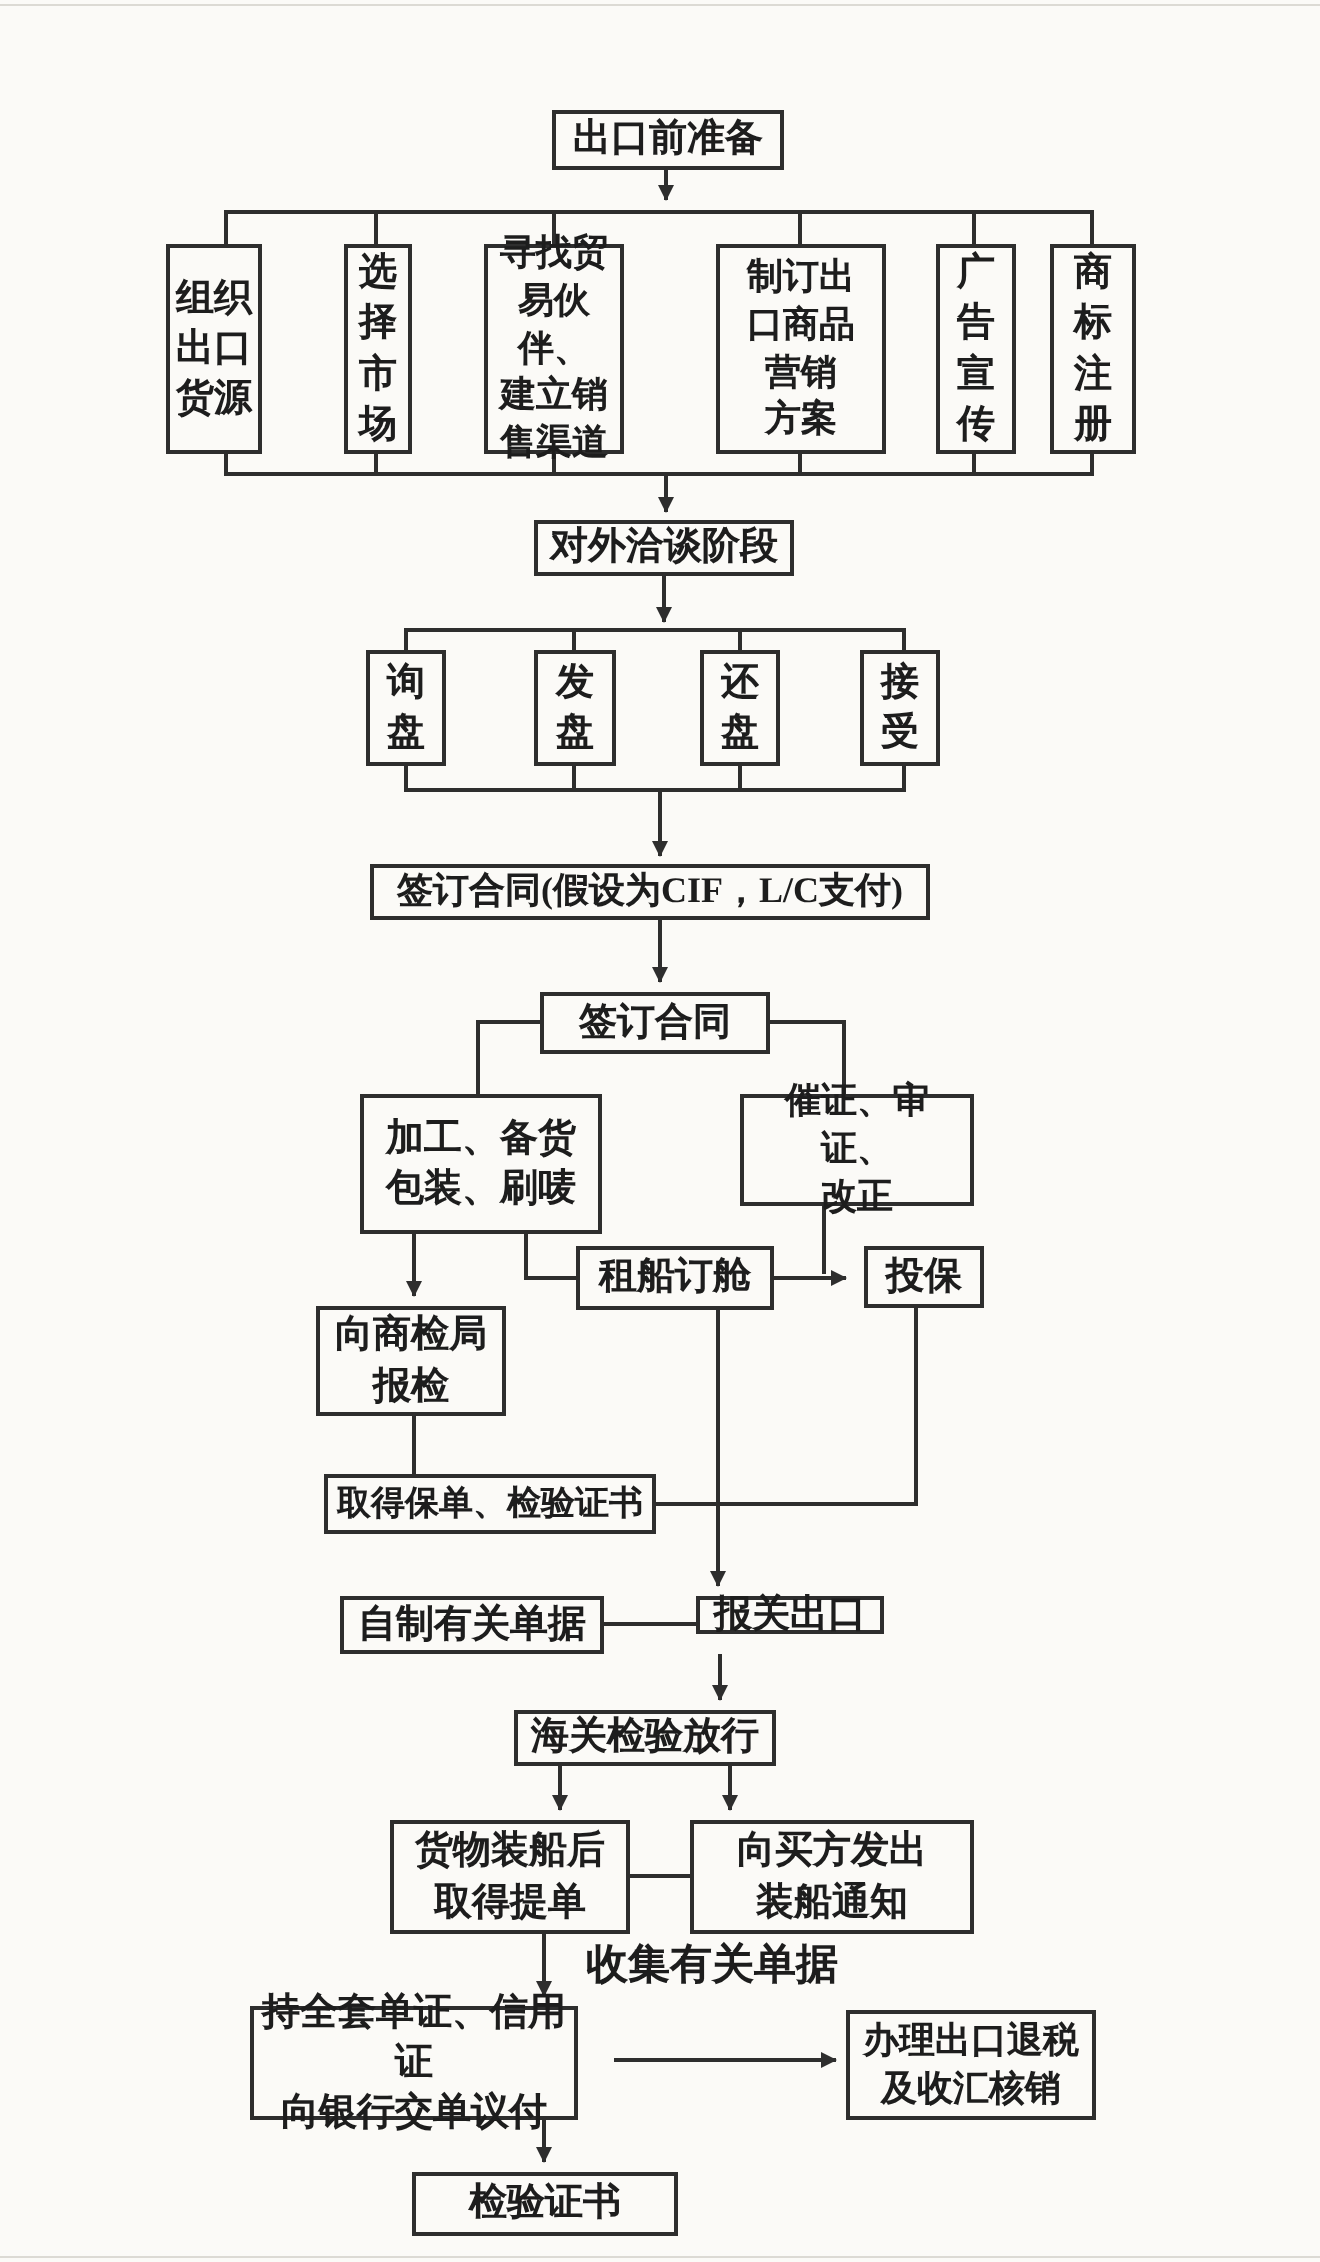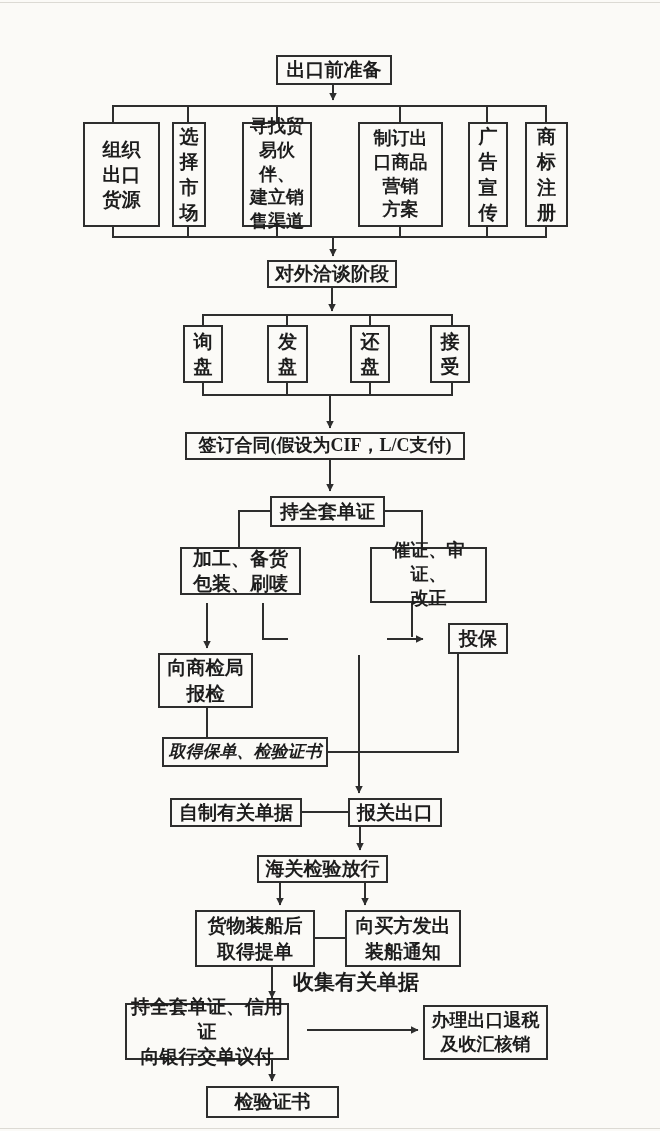--- a/index.html
+++ b/index.html
@@ -13,21 +13,21 @@
   svg.wires{position:absolute;left:0;top:0;width:660px;height:1131px;}
   .node{
     position:absolute;box-sizing:border-box;
     border:2px solid #2e2e2e;background:#fbfaf7;
     display:flex;align-items:center;justify-content:center;
     text-align:center;font-weight:700;font-size:19px;line-height:1.32;
     white-space:pre-line;letter-spacing:0px;color:#1d1d1d;
     padding:4px 3px;
   }
   .fs18{font-size:18px;}
-  .fs17{font-size:17px;font-style:italic;}
+  .fs17{font-size:17px;}
   .plain{
     position:absolute;border:none;background:transparent;
     font-weight:700;font-size:21px;color:#1d1d1d;
     display:flex;align-items:center;justify-content:flex-start;
     white-space:nowrap;
   }
 </style>
 </head>
 <body>
 
@@ -91,21 +91,21 @@
       <path d="M272,967 L272,998" marker-end="url(#arr)"></path>
 
       <path d="M307,1030 L418,1030" marker-end="url(#arr)"></path>
 
       <path d="M272,1060 L272,1081" marker-end="url(#arr)"></path>
     </g>
   </svg>
 
   <div class="node" style="left:276px;top:55px;width:116px;height:30px">出口前准备</div>
 
-  <div class="node" style="left:83px;top:122px;width:77px;height:105px">组织
+  <div class="node" style="left:83px;top:122px;width:48px;height:105px">组织
 出口
 货源</div>
   <div class="node" style="left:172px;top:122px;width:34px;height:105px">选
 择
 市
 场</div>
   <div class="node fs18" style="left:242px;top:122px;width:70px;height:105px">寻找贸
 易伙伴、
 建立销
 售渠道</div>
@@ -128,42 +128,43 @@
 盘</div>
   <div class="node" style="left:267px;top:325px;width:41px;height:58px">发
 盘</div>
   <div class="node" style="left:350px;top:325px;width:40px;height:58px">还
 盘</div>
   <div class="node" style="left:430px;top:325px;width:40px;height:58px">接
 受</div>
 
   <div class="node fs18" style="left:185px;top:432px;width:280px;height:28px;white-space:nowrap">签订合同(假设为CIF，L/C支付)</div>
 
-  <div class="node" style="left:270px;top:496px;width:115px;height:31px">持全套单证</div>
+  <div class="node" style="left:270px;top:496px;width:115px;height:31px">签订合同</div>
 
-  <div class="node" style="left:180px;top:547px;width:121px;height:48px">加工、备货
+  <div class="node" style="left:180px;top:547px;width:121px;height:70px">加工、备货
 包装、刷唛</div>
   <div class="node fs18" style="left:370px;top:547px;width:117px;height:56px;padding:2px 12px">催证、审证、
 改正</div>
 
-  <div class="node" style="left:448px;top:623px;width:60px;height:31px">投保</div>
+  <div class="node" style="left:288px;top:623px;width:99px;height:32px">租船订舱</div>
+  <div class="node" style="left:432px;top:623px;width:60px;height:31px">投保</div>
 
   <div class="node" style="left:158px;top:653px;width:95px;height:55px">向商检局
 报检</div>
 
   <div class="node fs17" style="left:162px;top:737px;width:166px;height:30px;padding:2px 0">取得保单、检验证书</div>
 
   <div class="node" style="left:170px;top:798px;width:132px;height:29px">自制有关单据</div>
-  <div class="node" style="left:348px;top:798px;width:94px;height:29px">报关出口</div>
+  <div class="node" style="left:348px;top:798px;width:94px;height:19px">报关出口</div>
 
   <div class="node" style="left:257px;top:855px;width:131px;height:28px">海关检验放行</div>
 
   <div class="node" style="left:195px;top:910px;width:120px;height:57px">货物装船后
 取得提单</div>
-  <div class="node" style="left:345px;top:910px;width:116px;height:57px">向买方发出
+  <div class="node" style="left:345px;top:910px;width:142px;height:57px">向买方发出
 装船通知</div>
 
   <div class="plain" style="left:293px;top:972px;width:120px;height:20px">收集有关单据</div>
 
   <div class="node" style="left:125px;top:1003px;width:164px;height:57px">持全套单证、信用证
 向银行交单议付</div>
   <div class="node fs18" style="left:423px;top:1005px;width:125px;height:55px">办理出口退税
 及收汇核销</div>
 
   <div class="node" style="left:206px;top:1086px;width:133px;height:32px">检验证书</div>

